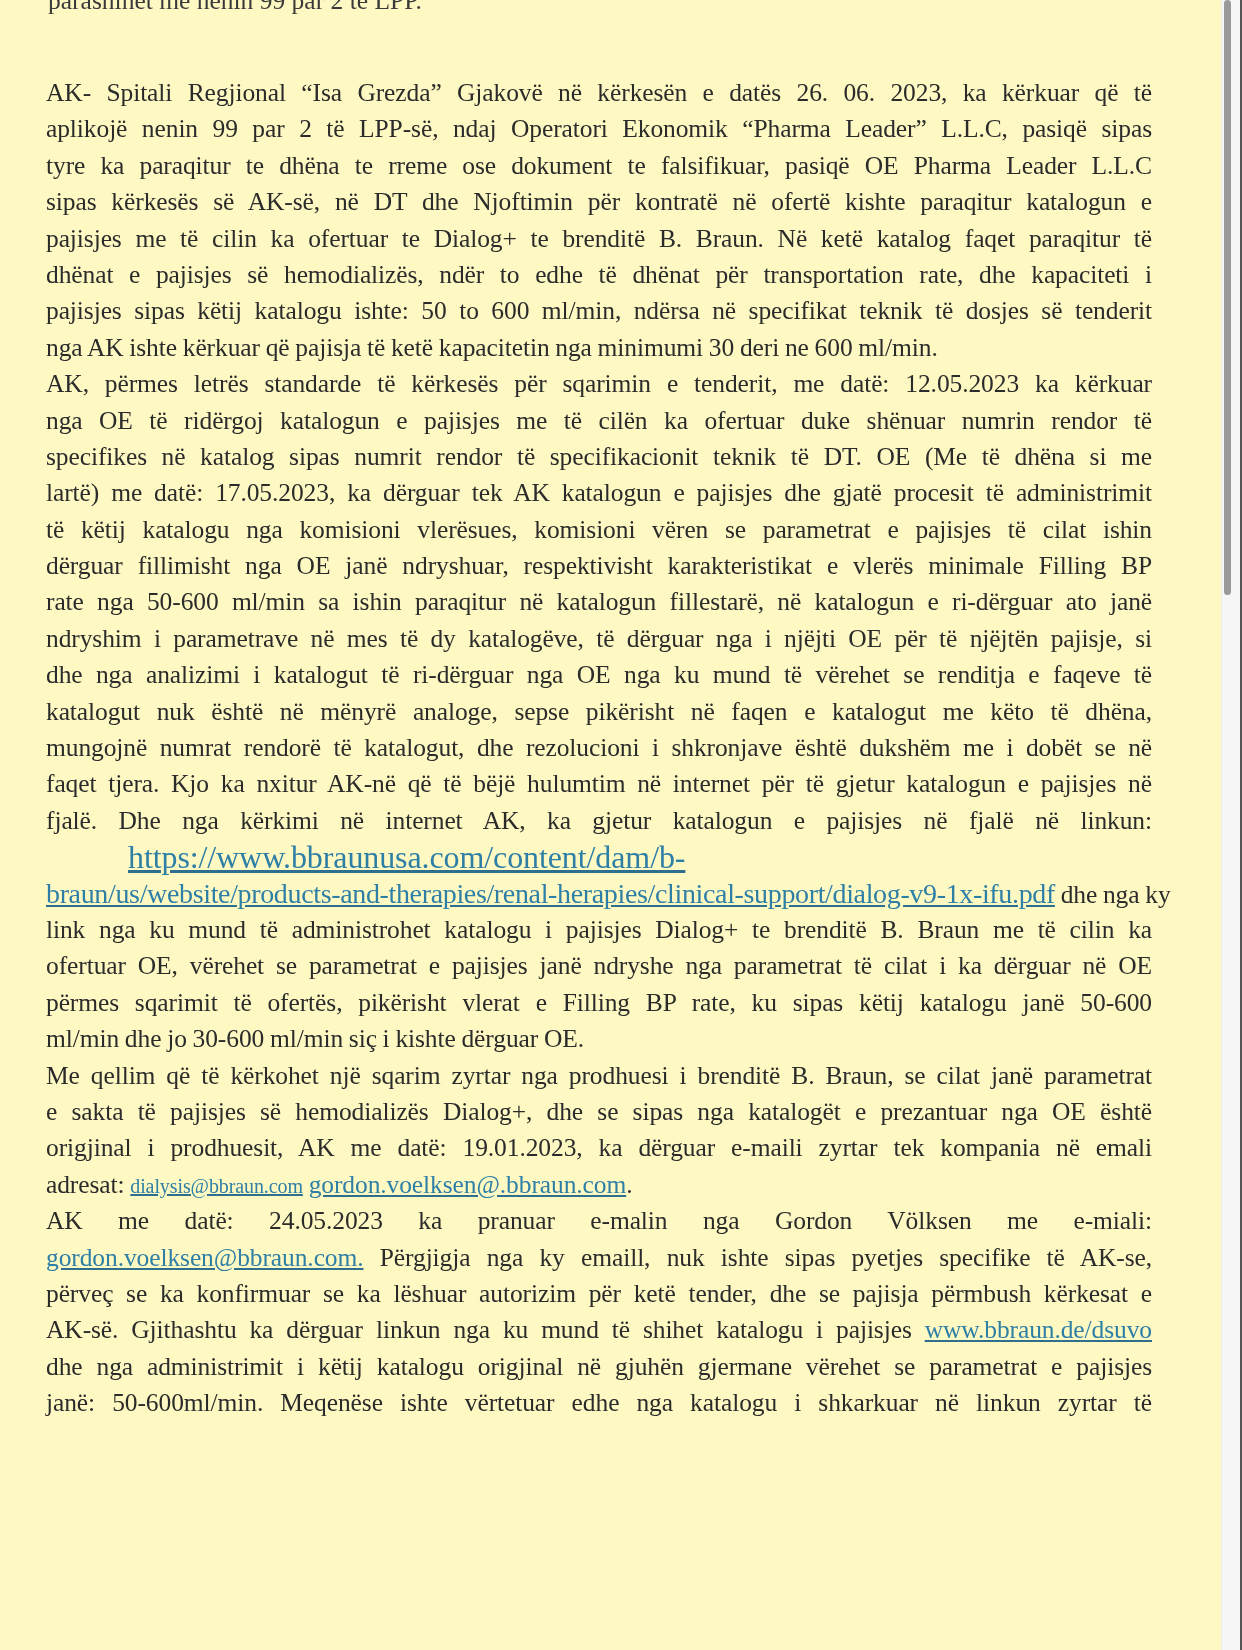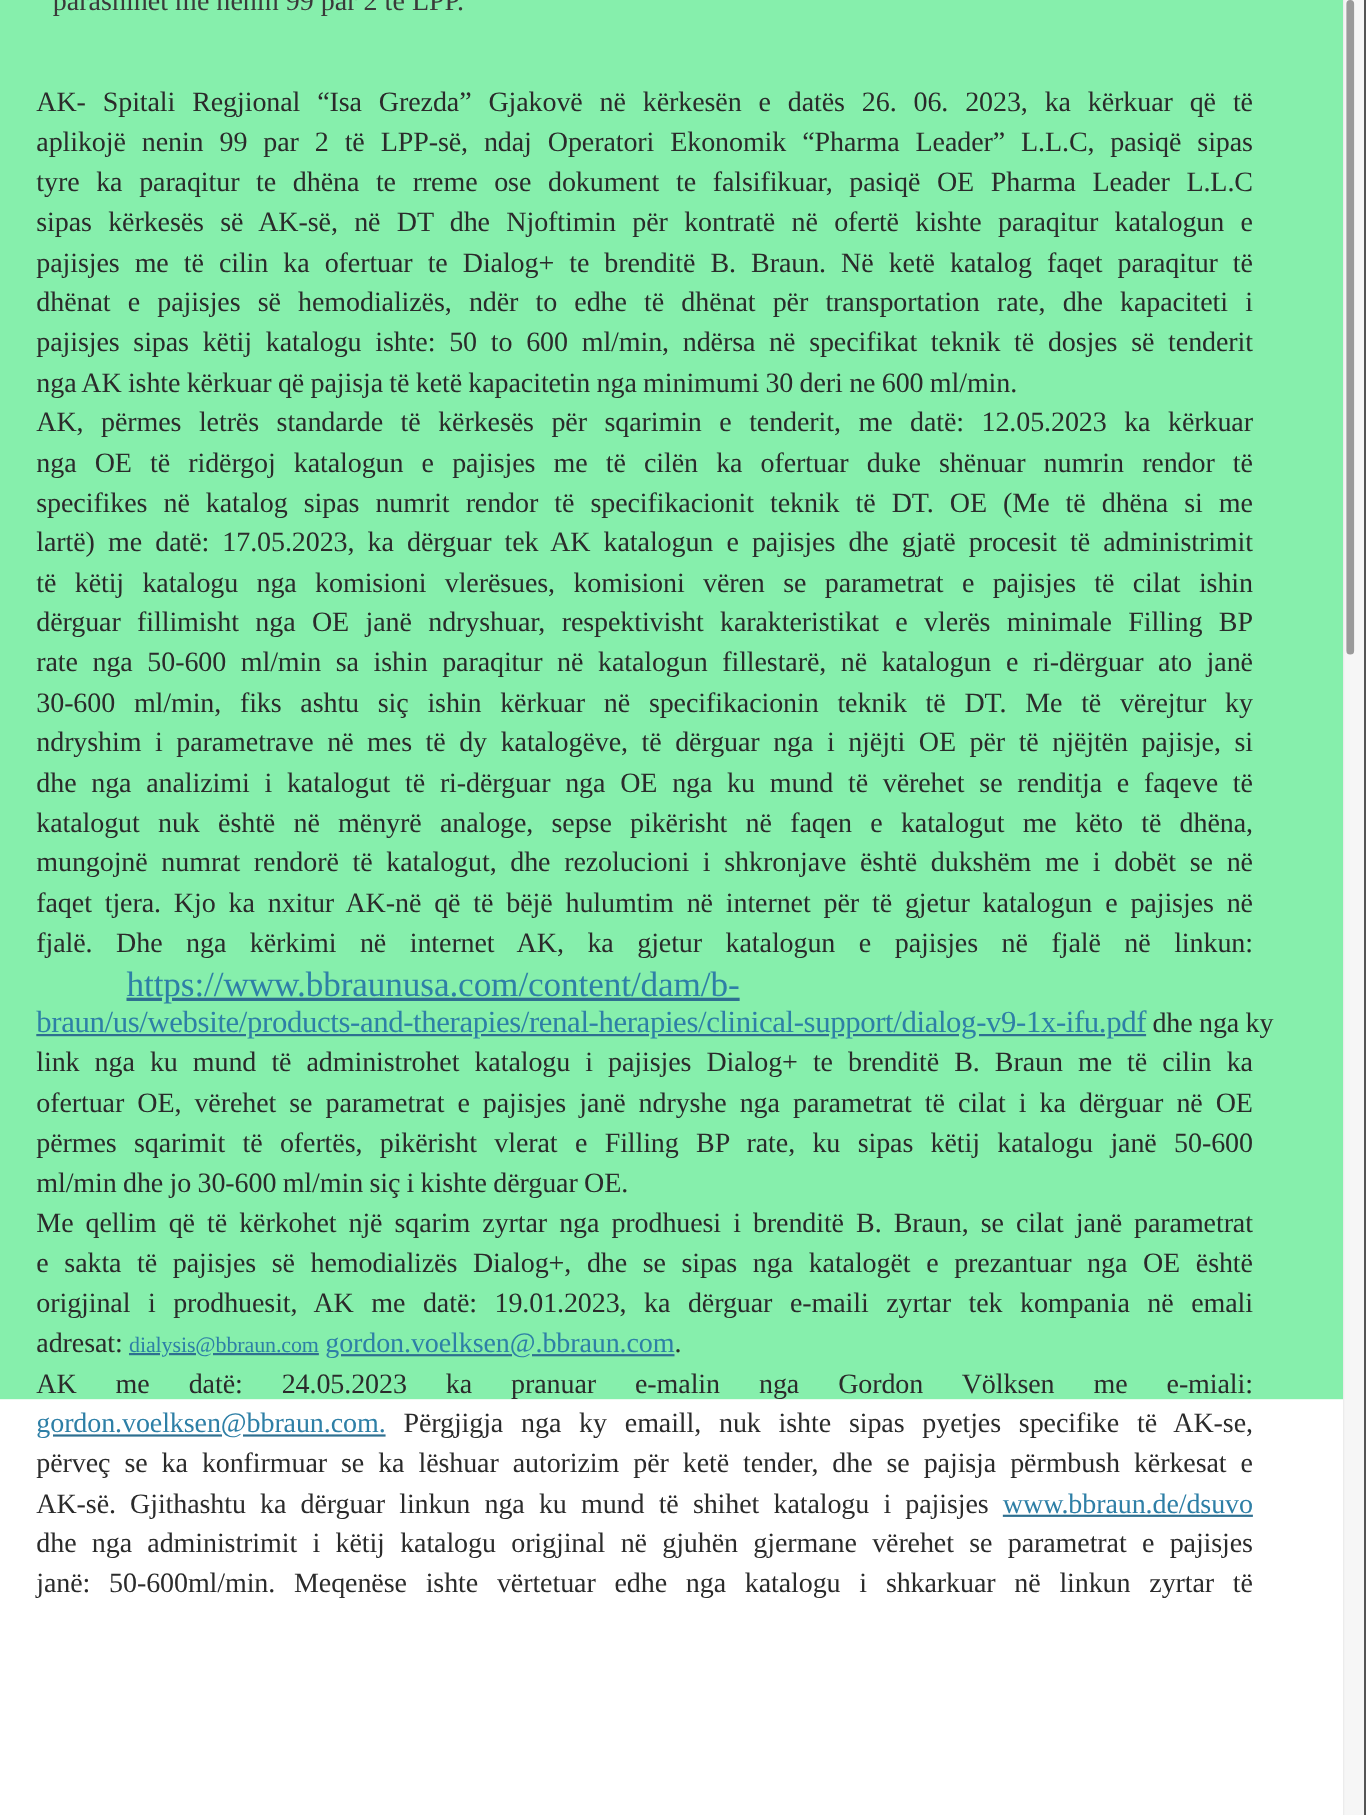--- a/index.html
+++ b/index.html
@@ -13,26 +13,26 @@
       position: relative;
       overflow: hidden;
       font-family: "Liberation Serif", "DejaVu Serif", serif;
       color: #2b2b2b;
     }
     .page {
       position: absolute;
       left: 0;
       top: 0;
       width: 1222px;
-      height: 1272px;
-      background: #86efac;
+      height: 1650px;
+      background: #fef9c3;
     }
     .text {
       position: absolute;
-      left: 33px;
+      left: 46px;
       width: 1106px;
       font-size: 25.5px;
       line-height: 36.4px;
       text-align: justify;
       letter-spacing: -0.1px;
       word-spacing: -0.5px;
     }
     .top-line {
       position: absolute;
       left: 48px;
@@ -112,21 +112,20 @@
     <span class="line">dhënat e pajisjes së hemodializës, ndër to edhe të dhënat për transportation rate, dhe kapaciteti i</span>
     <span class="line">pajisjes sipas këtij katalogu ishte: 50 to 600 ml/min, ndërsa në specifikat teknik të dosjes së tenderit</span>
     <span class="line last">nga AK ishte kërkuar që pajisja të ketë kapacitetin nga minimumi 30 deri ne 600 ml/min.</span>
     <span class="line">AK, përmes letrës standarde të kërkesës për sqarimin e tenderit, me datë: 12.05.2023 ka kërkuar</span>
     <span class="line">nga OE të ridërgoj katalogun e pajisjes me të cilën ka ofertuar duke shënuar numrin rendor të</span>
     <span class="line">specifikes në katalog sipas numrit rendor të specifikacionit teknik të DT. OE (Me të dhëna si me</span>
     <span class="line">lartë) me datë: 17.05.2023, ka dërguar tek AK katalogun e pajisjes dhe gjatë procesit të administrimit</span>
     <span class="line">të këtij katalogu nga komisioni vlerësues, komisioni vëren se parametrat e pajisjes të cilat ishin</span>
     <span class="line">dërguar fillimisht nga OE janë ndryshuar, respektivisht karakteristikat e vlerës minimale Filling BP</span>
     <span class="line">rate nga 50-600 ml/min sa ishin paraqitur në katalogun fillestarë, në katalogun e ri-dërguar ato janë</span>
-    <span class="line">30-600 ml/min, fiks ashtu siç ishin kërkuar në specifikacionin teknik të DT. Me të vërejtur ky</span>
     <span class="line">ndryshim i parametrave në mes të dy katalogëve, të dërguar nga i njëjti OE për të njëjtën pajisje, si</span>
     <span class="line">dhe nga analizimi i katalogut të ri-dërguar nga OE nga ku mund të vërehet se renditja e faqeve të</span>
     <span class="line">katalogut nuk është në mënyrë analoge, sepse pikërisht në faqen e katalogut me këto të dhëna,</span>
     <span class="line">mungojnë numrat rendorë të katalogut, dhe rezolucioni i shkronjave është dukshëm me i dobët se në</span>
     <span class="line">faqet tjera. Kjo ka nxitur AK-në që të bëjë hulumtim në internet për të gjetur katalogun e pajisjes në</span>
     <span class="line">fjalë. Dhe nga kërkimi në internet AK, ka gjetur katalogun e pajisjes në fjalë në linkun:</span>
 
     <span class="line last">
       <a class="link url1">https://www.bbraunusa.com/content/dam/b-</a>
     </span>

